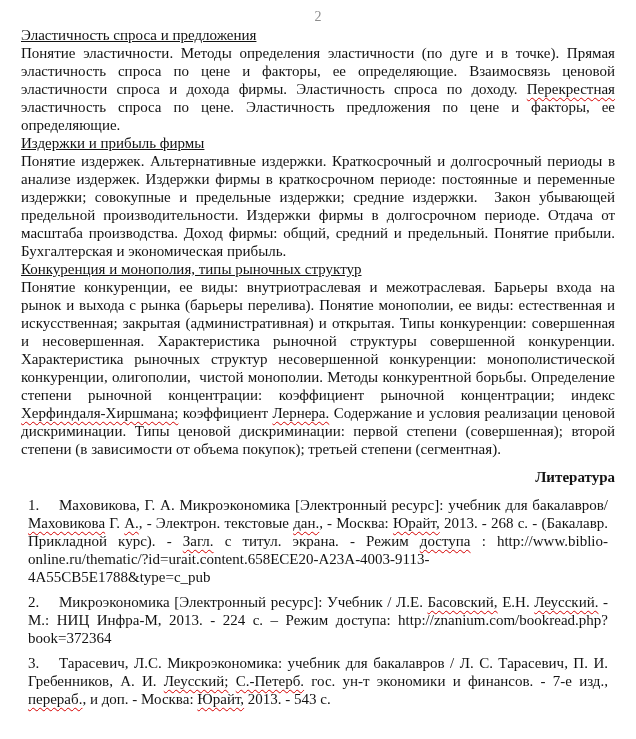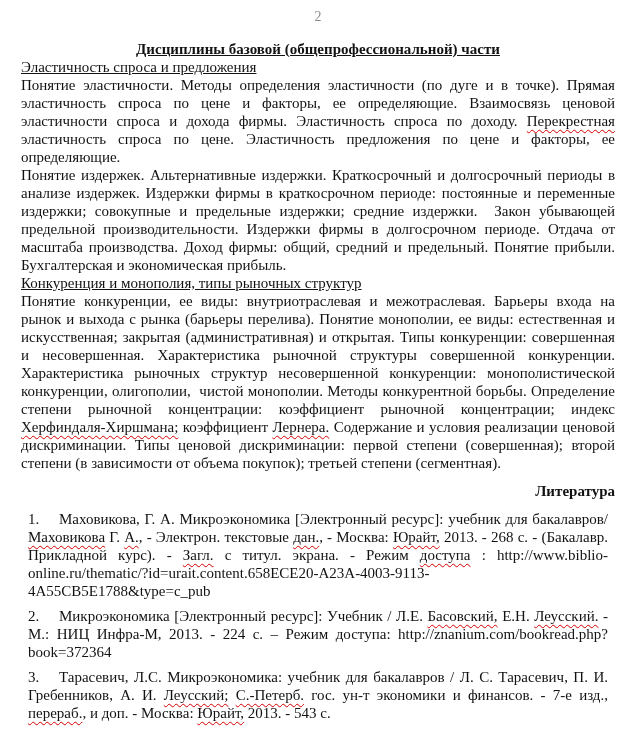--- a/index.html
+++ b/index.html
@@ -73,26 +73,26 @@
     text-underline-offset: 3px;
     text-decoration-skip-ink: none;
   }
 </style>
 </head>
 <body>
 
 <div class="page">
   <div class="page-number">2</div>
 
-  <h1 class="doc-title">Дисциплины базовой (общепрофессиональной) части</h1>
 
 
   <p class="topic-heading">Эластичность спроса и предложения</p>
   <p class="body-par"><span>Понятие эластичности. Методы определения эластичности (по дуге и в точке). Прямая эластичность спроса по цене и факторы, ее определяющие. Взаимосвязь ценовой эластичности спроса и дохода фирмы. Эластичность спроса по доходу. </span><span class="squiggle-red">Перекрестная</span><span> эластичность спроса по цене. Эластичность предложения по цене и факторы, ее определяющие.</span></p>
 
+  <p class="topic-heading">Издержки и прибыль фирмы</p>
   <p class="body-par"><span>Понятие издержек. Альтернативные издержки. Краткосрочный и долгосрочный периоды в анализе издержек. Издержки фирмы в краткосрочном периоде: постоянные и переменные издержки; совокупные и предельные издержки; средние издержки. &nbsp;Закон убывающей предельной производительности. Издержки фирмы в долгосрочном периоде. Отдача от масштаба производства. Доход фирмы: общий, средний и предельный. Понятие прибыли. Бухгалтерская и экономическая прибыль.</span></p>
 
   <p class="topic-heading">Конкуренция и монополия, типы рыночных структур</p>
   <p class="body-par"><span>Понятие конкуренции, ее виды: внутриотраслевая и межотраслевая. Барьеры входа на рынок и выхода с рынка (барьеры перелива). Понятие монополии, ее виды: естественная и искусственная; закрытая (административная) и открытая. Типы конкуренции: совершенная и несовершенная. Характеристика рыночной структуры совершенной конкуренции. Характеристика рыночных структур несовершенной конкуренции: монополистической конкуренции, </span><span class="squiggle-blue">олигополии, &nbsp;чистой</span><span> монополии. Методы конкурентной борьбы. Определение степени рыночной концентрации: коэффициент рыночной концентрации; индекс </span><span class="squiggle-red">Херфиндаля-Хиршмана;</span><span> коэффициент </span><span class="squiggle-red">Лернера.</span><span> Содержание и условия реализации ценовой дискриминации. Типы ценовой дискриминации: первой степени (совершенная); второй степени (в зависимости от объема покупок); третьей степени (сегментная).</span></p>
 
   <h2 class="lit-heading">Литература</h2>
 
   <p class="ref"><span class="ref-num">1.</span><span><span>Маховикова, Г. А. Микроэкономика [Электронный ресурс]: учебник для бакалавров/ </span><span class="squiggle-red">Маховикова</span><span> Г. </span><span class="squiggle-red">А.</span><span class="squiggle-blue">,</span><span> - Электрон. текстовые </span><span class="squiggle-red">дан.</span><span class="squiggle-blue">,</span><span> - Москва: </span><span class="squiggle-red">Юрайт,</span><span> 2013. - 268 с. - (Бакалавр. Прикладной курс). - </span><span class="squiggle-red">Загл.</span><span> с титул. экрана. - Режим </span><span class="squiggle-red">доступа</span><span class="squiggle-blue">&nbsp;</span><span>: http://www.biblio-online.ru/thematic/?id=urait.content.658ECE20-A23A-4003-9113-4A55CB5E1788&amp;type=c_pub</span></span></p>
 
   <p class="ref"><span class="ref-num">2.</span><span><span>Микроэкономика [Электронный ресурс]: Учебник / Л.Е. </span><span class="squiggle-red">Басовский,</span><span> Е.Н. </span><span class="squiggle-red">Леусский.</span><span> - М.: НИЦ Инфра-М, 2013. - 224 с. – Режим доступа: http://znanium.com/bookread.php?book=372364</span></span></p>

